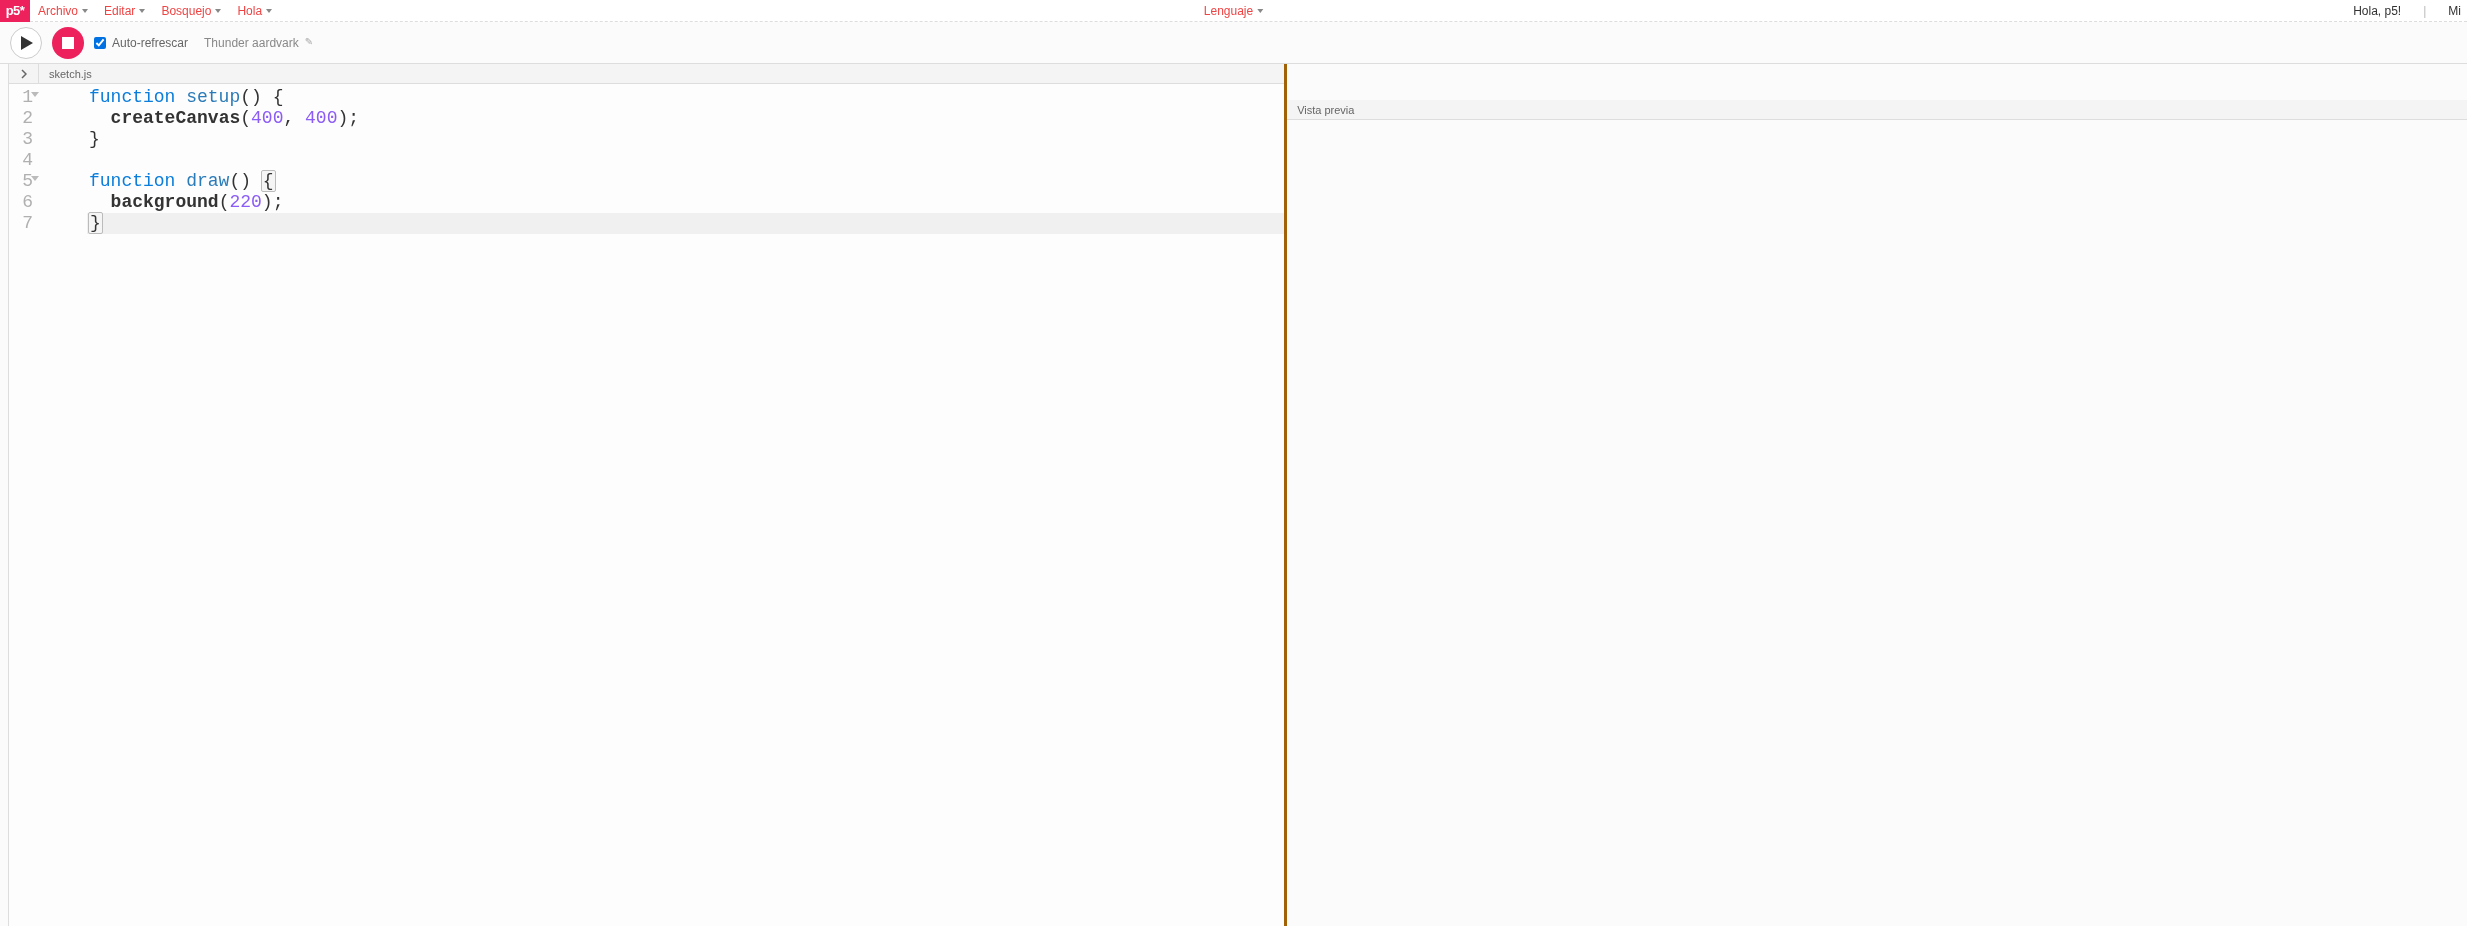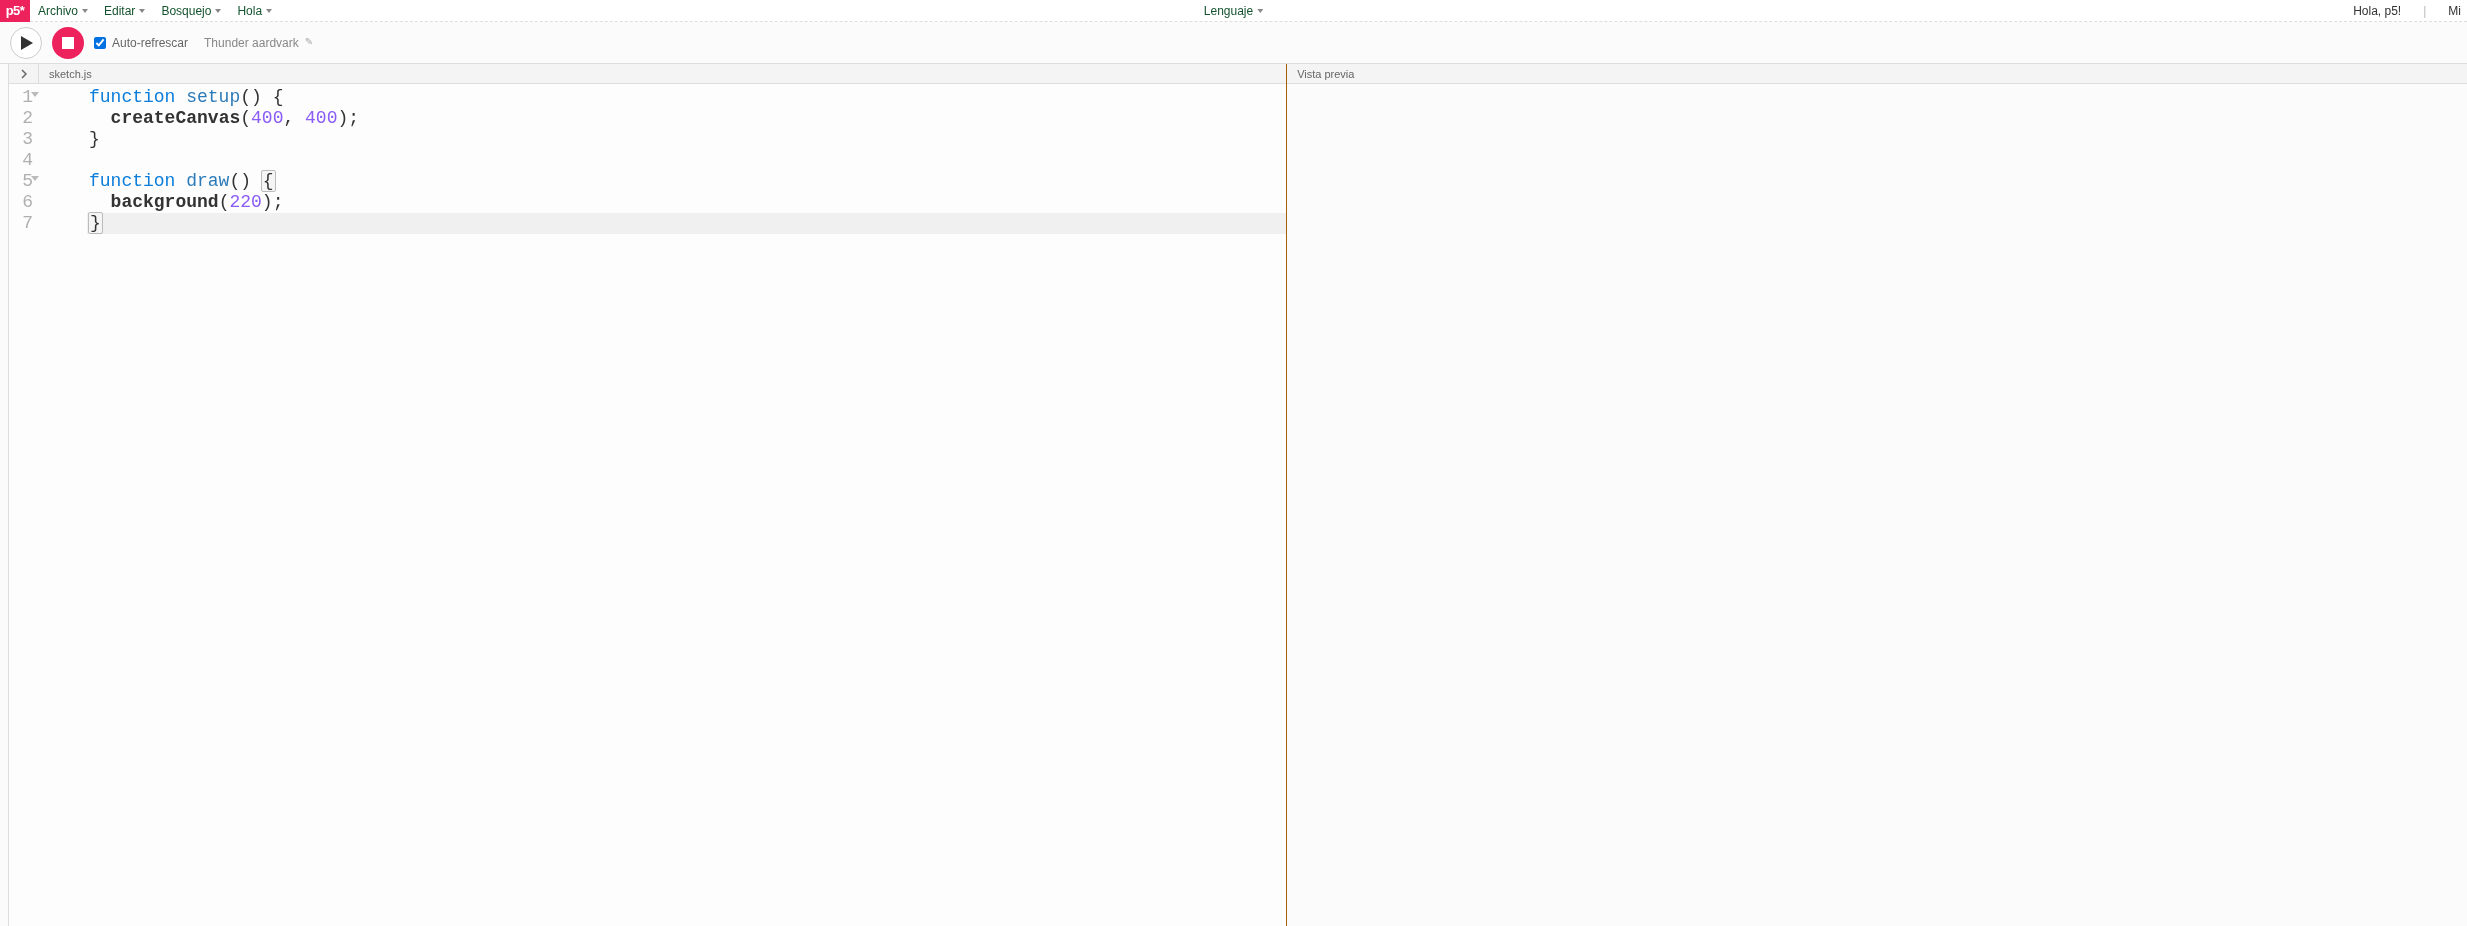--- a/index.html
+++ b/index.html
@@ -22,21 +22,21 @@
     display: flex; align-items: center; justify-content: center;
     font-weight: bold;
     font-size: 13px;
     letter-spacing: -0.5px;
   }
   .nav-left { display: flex; align-items: center; gap: 0; }
   .nav-item {
     padding: 0 8px;
     display: flex; align-items: center;
     gap: 4px;
-    color: #14532d;
+    color: #ef4444;
     cursor: pointer;
     height: 22px;
   }
   .caret {
     width: 0; height: 0;
     border-left: 3px solid transparent;
     border-right: 3px solid transparent;
     border-top: 4px solid #888;
   }
   .nav-center {
@@ -107,26 +107,27 @@
   .main {
     display: flex;
     height: calc(100% - 64px);
     border-left: 1px solid #ddd;
     margin-left: 8px;
   }
   .editor-pane {
     width: 52%;
     display: flex;
     flex-direction: column;
-    border-right: 1px solid #a16207;
+    border-right: 3px solid #a16207;
     background: #fff;
   }
   .preview-pane {
     flex: 1;
     background: #fbfbfb;
+    margin-top: 36px;
   }
   .pane-header {
     height: 20px;
     background: #f4f4f4;
     border-bottom: 1px solid #ddd;
     display: flex;
     align-items: center;
     font-size: 11px;
     color: #666;
   }

